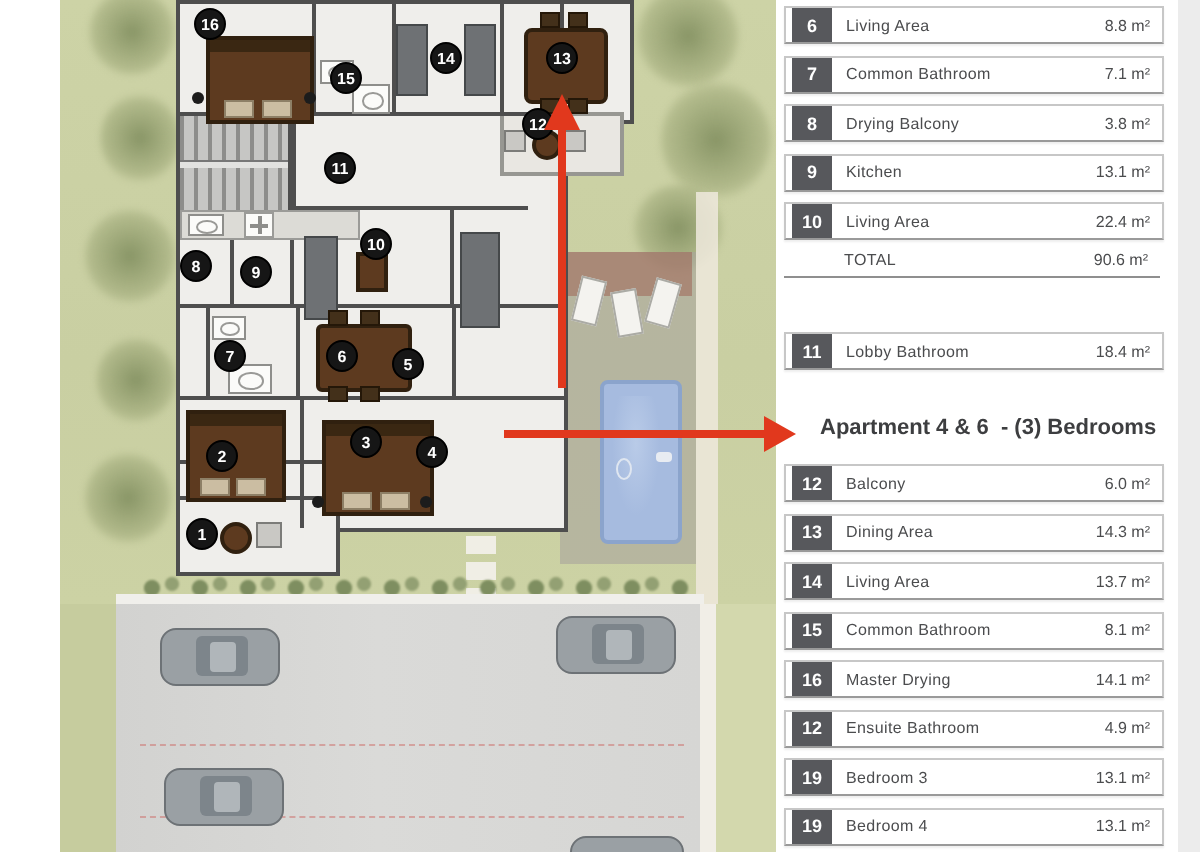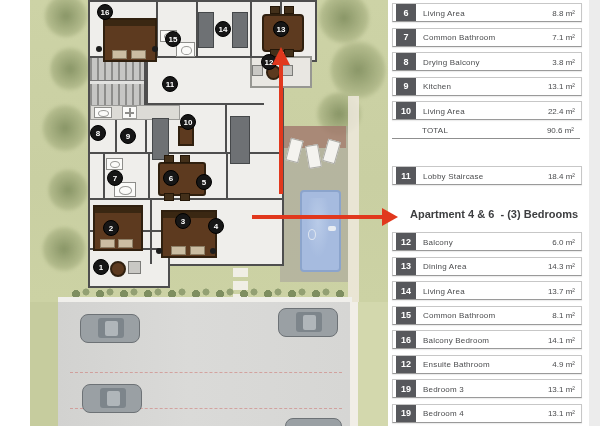--- a/index.html
+++ b/index.html
@@ -347,21 +347,21 @@
         </div>
       </div>
 
     <div class="total-row">
       <span class="lbl">TOTAL</span>
       <span class="val">90.6 m²</span>
     </div>
 
     <div class="lrow" style="top:166px;">
       <span class="badge">11</span>
-      <span class="lbl">Lobby Staircase</span>
+      <span class="lbl">Lobby Bathroom</span>
       <span class="val">18.4 m²</span>
     </div>
 
     <div class="heading">Apartment 4 &amp; 6  - (3) Bedrooms</div>
 
     <div>
 
         <div class="lrow" style="top: 232px;">
           <span class="badge">12</span>
           <span class="lbl">Balcony</span>
@@ -381,21 +381,21 @@
         </div>
 
         <div class="lrow" style="top: 305.5px;">
           <span class="badge">15</span>
           <span class="lbl">Common Bathroom</span>
           <span class="val">8.1 m²</span>
         </div>
 
         <div class="lrow" style="top: 330px;">
           <span class="badge">16</span>
-          <span class="lbl">Balcony Bedroom</span>
+          <span class="lbl">Master Drying</span>
           <span class="val">14.1 m²</span>
         </div>
 
         <div class="lrow" style="top: 354.5px;">
           <span class="badge">12</span>
           <span class="lbl">Ensuite Bathroom</span>
           <span class="val">4.9 m²</span>
         </div>
 
         <div class="lrow" style="top: 379px;">

